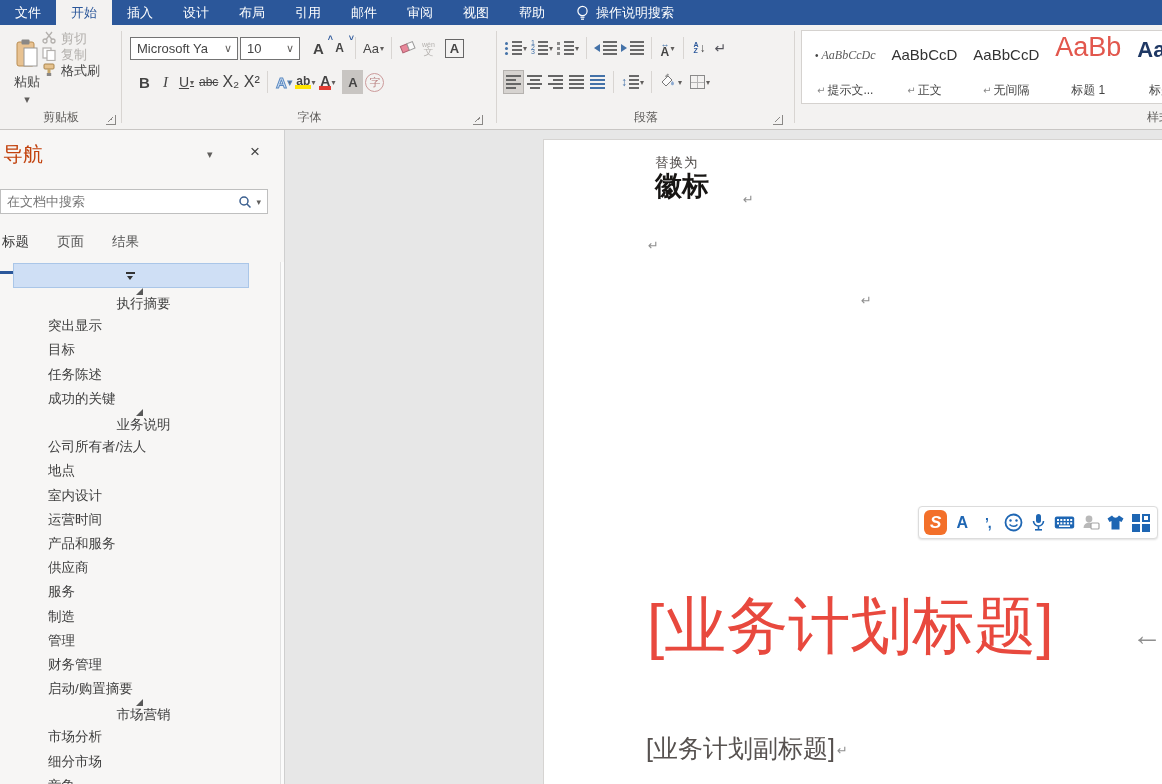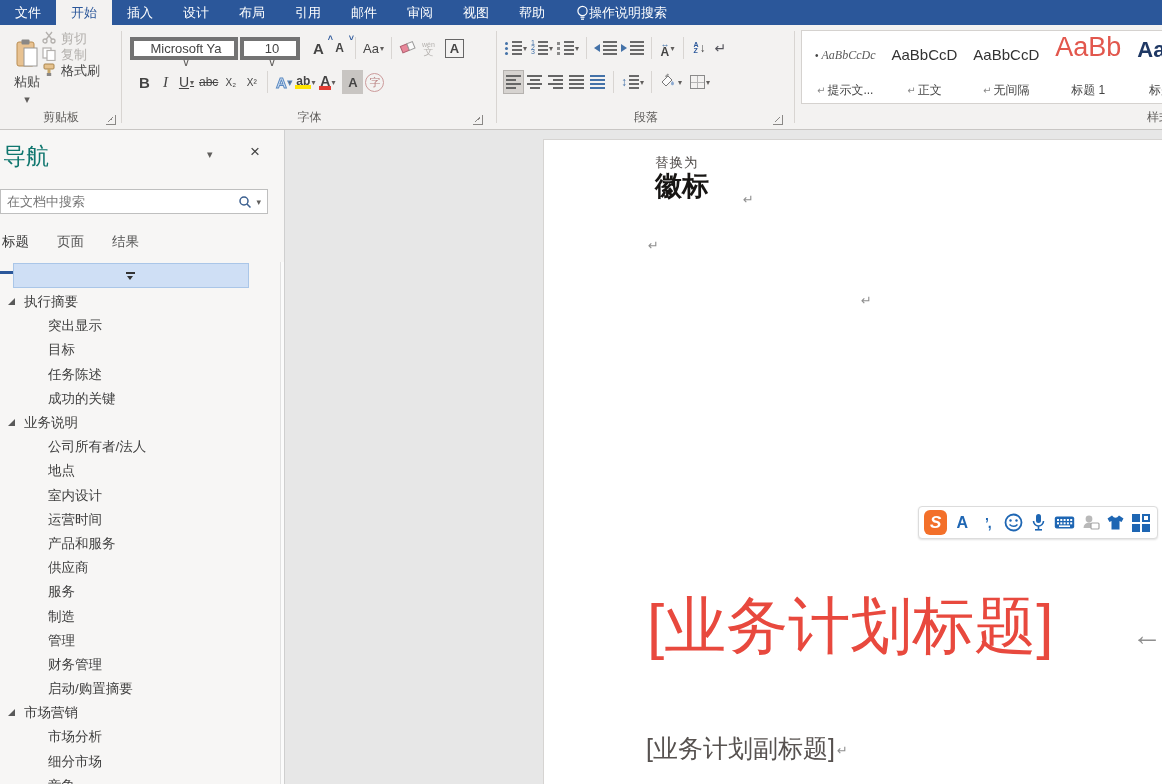--- a/index.html
+++ b/index.html
@@ -6,21 +6,21 @@
   html,body { width:1162px; height:784px; overflow:hidden;
     font-family:"Liberation Sans","DejaVu Sans",sans-serif; }
   .app { position:relative; width:1162px; height:784px; background:#e7e7e7; }
 
   
   .titlebar { position:absolute; left:0; top:0; width:1162px; height:25px;
     background:#2b579a; display:flex; align-items:stretch; color:#fff; font-size:13px; }
   .tabs { display:flex; }
   .tab { padding:0 15px; line-height:25px; white-space:nowrap; }
   .tab.active { background:#f3f2f1; color:#2b579a; }
-  .assistant { display:flex; align-items:center; gap:0; padding:0 10px; margin-left:6px; }
+  .assistant { display:flex; align-items:center; gap:7px; padding:0 10px; margin-left:6px; }
   .bulb svg { display:block; }
 
   
   .ribbon { position:absolute; left:0; top:25px; width:1162px; height:105px;
     background:#f3f2f1; border-bottom:1px solid #c8c6c4; color:#444; }
   .grp { position:absolute; top:0; bottom:0; }
   .grp .vsep { position:absolute; right:0; top:6px; bottom:6px; width:1px; background:#d8d5d2; }
   .grp-label { position:absolute; bottom:3px; left:0; right:0; text-align:center;
     font-size:12px; color:#605e5c; white-space:nowrap; }
   .launcher { position:absolute; bottom:4px; width:10px; height:10px;
@@ -39,31 +39,31 @@
   .g-clip { left:0; width:122px; }
   .paste-btn { position:absolute; left:5px; top:5px; width:44px; height:84px;
     display:flex; flex-direction:column; align-items:center; justify-content:center; gap:2px;
     font-size:13px; color:#444; }
   .clip-rows { position:absolute; left:42px; top:6px; display:flex; flex-direction:column; }
   .clip-row { display:flex; align-items:center; gap:5px; font-size:13px; height:16px; }
 
   
   .g-font { left:122px; width:375px; }
   .combo { display:flex; align-items:center; justify-content:space-between;
-    height:23px; background:#fff; border:4px solid #737373; font-size:13px; padding:0 2px 0 6px;flex-direction:column; }
+    height:23px; background:#fff; border:1px solid #737373; font-size:13px; padding:0 2px 0 6px; }
   .combo-name { width:108px; }
   .combo-size { width:60px; margin-left:2px; }
   .grow-a { font-size:15px; font-weight:bold; position:relative; }
   .grow-a i,.shrink-a i { position:absolute; top:-3px; right:-4px; font-style:normal; font-size:9px; color:#2b579a; }
   .shrink-a { font-size:12px; font-weight:bold; position:relative; }
   .bold-b { font-weight:bold; font-size:15px; }
   .ital-i { font-style:italic; font-family:"Liberation Serif","DejaVu Serif",serif; font-size:15px; }
   .und-u { text-decoration:underline; font-size:14px; }
   .strike { text-decoration:line-through; font-size:12px; }
-  .subsup { font-size:10px; }
+  .subsup { font-size:16px; }
   .fx-a { font-size:15px; font-weight:bold; color:#dbe8f7; -webkit-text-stroke:1px #5b8ac2; }
   .hl-ab { position:relative; font-size:12px; font-weight:bold; padding-bottom:3px; }
   .hl-ab:after { content:""; position:absolute; left:-1px; right:-1px; bottom:2px; height:4px; background:#ffe400; }
   .clr-a { position:relative; font-size:14px; font-weight:bold; padding-bottom:3px; }
   .clr-a:after { content:""; position:absolute; left:-1px; right:-1px; bottom:2px; height:4px; background:#e03c32; }
   .shade-a { background:#c8c5c2; color:#444; font-size:13px; font-weight:bold; width:20px; }
   .enclose { width:19px; height:19px; border:1px solid #cc9b9b; border-radius:50%;
     color:#b98080; font-size:11px; display:inline-flex; align-items:center; justify-content:center; }
   .border-a { border:1px solid #666; width:19px; height:19px; font-size:13px; font-weight:bold;
     display:inline-flex; align-items:center; justify-content:center; }
@@ -121,40 +121,40 @@
   .sp-body { font-size:15px; color:#333; }
   .sp-h1 { font-size:27px; color:#e2574d; }
   .sp-h2 { font-size:22px; color:#1f3864; font-weight:bold; }
   .style-name { font-size:12px; color:#444; margin-top:19px; white-space:nowrap; }
   .linkmark { font-size:10px; color:#8a8a8a; margin-right:2px; }
   .g-styles .grp-label { left:352px; right:auto; }
 
   
   .navpane { position:absolute; left:0; top:130px; width:285px; bottom:0;
     background:#f7f6f5; border-right:1px solid #cfcfcf; }
-  .nav-title { position:absolute; left:3px; top:11px; font-size:23px; color:#0f766e; }
+  .nav-title { position:absolute; left:3px; top:11px; font-size:20px; color:#c2410c; }
   .nav-caret { position:absolute; left:207px; top:18px; font-size:11px; color:#605e5c; }
   .nav-close { position:absolute; left:250px; top:12px; font-size:17px; color:#444; }
   .nav-search { position:absolute; left:0; top:59px; width:268px; height:25px;
     background:#fff; border:1px solid #bfbfbf; display:flex; align-items:center; }
   .nav-search input { flex:1; border:none; outline:none; font-size:13px; padding:0 6px;
     color:#3b82f6; background:transparent; font-family:inherit; min-width:0; }
   .nav-search input::placeholder { color:#767676; opacity:1; }
   .mag { padding:0 2px; display:flex; }
   .nav-search .chev { font-size:9px; padding:0 6px 0 2px; }
   .nav-tabs { position:absolute; left:2px; top:103px; display:flex; font-size:13.5px; color:#555; }
   .nav-tab { margin-right:28px; padding-bottom:23px; position:relative; white-space:nowrap; }
   .nav-tab.active { color:#333; }
   .nav-tab.active:after { content:""; position:absolute; left:-2px; right:-12px; bottom:0;
     height:3px; background:#2b579a; }
   .nav-tree { position:absolute; left:0; top:132px; right:5px; bottom:0; overflow:hidden; }
   .tree-row { height:24.2px; display:flex; align-items:center; font-size:13.5px; color:#3f3f3f;
     white-space:nowrap; }
   .tree-row.lvl1 { padding-left:48px; }
-  .tree-row.lvl0 { padding-left:8px; }
+  .tree-row.lvl0 { padding-left:8px;flex-direction:column; }
   .tree-row.selected { height:25px; margin:1px 30px 2px 13px; padding-left:0;
     background:#cfdff5; border:1px solid #aac6e8; position:relative; }
   .tri { width:0; height:0; border-left:7px solid transparent; border-bottom:7px solid #595959;
     margin-right:9px; margin-top:-2px; }
   .posmark { position:absolute; left:50%; top:8px; width:9px; height:8px; margin-left:-5px;
     border-top:2px solid #333; }
   .posmark:after { content:""; position:absolute; left:1px; top:2px;
     border-left:3.5px solid transparent; border-right:3.5px solid transparent; border-top:4px solid #333; }
   .nav-scroll { position:absolute; right:0; top:132px; bottom:0; width:4px;
     background:#fbfbfb; border-left:1px solid #e1e1e1; }

